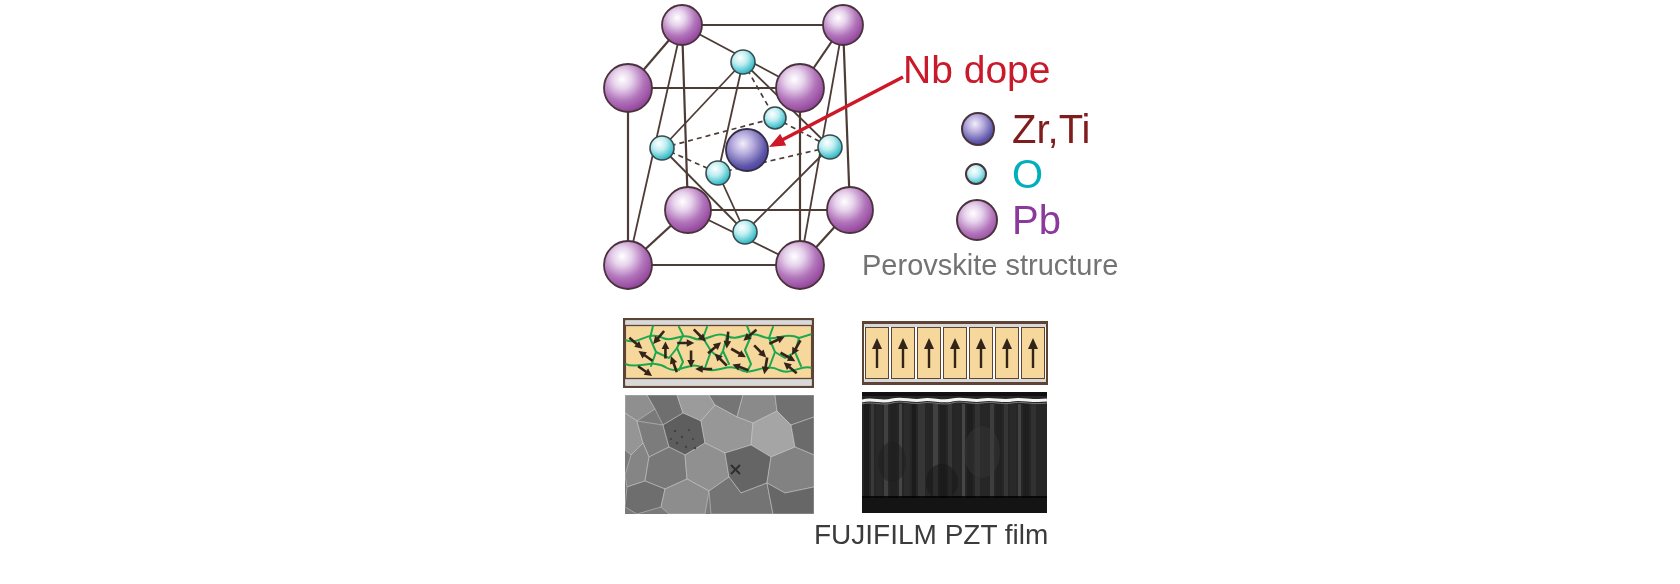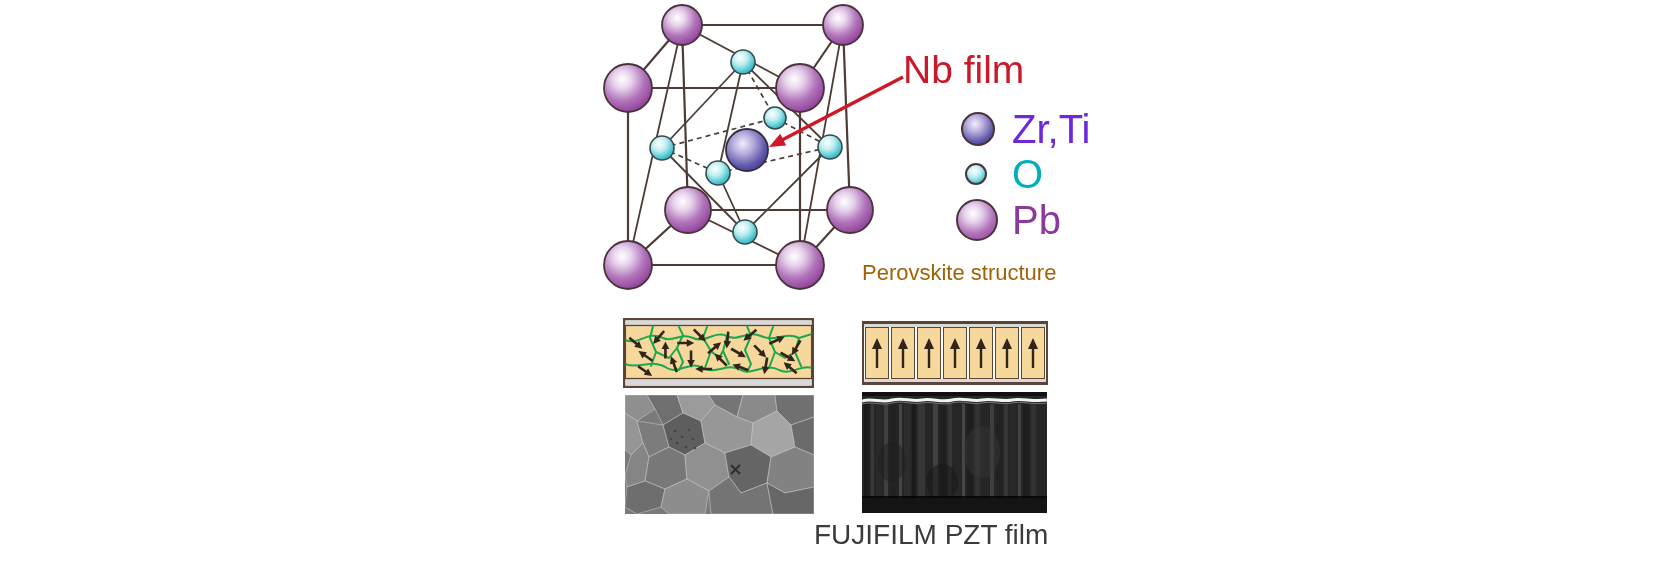--- a/index.html
+++ b/index.html
@@ -5,21 +5,21 @@
   html,body{margin:0;padding:0;background:#ffffff;}
   .canvas{position:relative;width:1680px;height:584px;background:#ffffff;overflow:hidden;
           font-family:"Liberation Sans", sans-serif;}
   .abs{position:absolute;}
   .nb-label{left:903px;top:48px;font-size:39px;color:#c81a2b;letter-spacing:0px;white-space:nowrap;}
   .legend-sphere{border-radius:50%;border:2px solid #4a333a;box-sizing:border-box;}
   .sph-navy{background:radial-gradient(circle at 40% 33%, #f2edfb 0%, #b9aede 30%, #5c55a8 68%, #37318a 100%);}
   .sph-teal{background:radial-gradient(circle at 40% 33%, #ffffff 0%, #bfeef1 38%, #3fc0cb 80%, #22adbb 100%);}
   .sph-purple{background:radial-gradient(circle at 40% 33%, #ffffff 0%, #e7d3ec 25%, #b275bb 58%, #93459c 88%, #8a3d93 100%);}
   .legend-label{font-size:40px;line-height:40px;white-space:nowrap;}
-  .perov-caption{left:862px;top:260px;font-size:22px;color:#a16207;white-space:nowrap;}
+  .perov-caption{left:862px;top:249px;font-size:29px;color:#737373;white-space:nowrap;}
   .panel-caption{font-size:28px;line-height:33px;color:#3b3b3b;white-space:nowrap;}
   .film-schem{left:862px;top:321px;width:186px;height:64px;box-sizing:border-box;
               border:2px solid #5d4435;border-top-width:3px;border-bottom-width:3px;
               background:#ffffff;display:flex;flex-direction:column;}
   .film-gray{height:3px;background:#d9d9d9;flex:0 0 auto;}
   .film-cols{flex:1 1 auto;display:flex;gap:2px;padding:0 1px;align-items:stretch;}
   .film-cell{flex:1 1 0;background:#f6d79c;border:1.8px solid #5d4435;box-sizing:border-box;
              display:flex;align-items:center;justify-content:center;}
 </style>
 </head>
@@ -109,24 +109,24 @@
       <circle cx="83" cy="265" r="24" fill="url(#gPb)"></circle>
       <circle cx="255" cy="265" r="24" fill="url(#gPb)"></circle>
     </g>
 
     <g>
       <line x1="358" y1="77" x2="237" y2="140" stroke="#ce1828" stroke-width="3.6"></line>
       <polygon points="224,147 235.2,133.8 241.2,145.4" fill="#ce1828"></polygon>
     </g>
   </svg>
 
-  <div class="abs nb-label">Nb film</div>
+  <div class="abs nb-label">Nb dope</div>
 
   <div class="abs legend-sphere sph-navy" style="left:961px;top:112px;width:34px;height:34px;"></div>
-  <div class="abs legend-label" style="left:1012px;top:109px;color:#6d28d9;">Zr,Ti</div>
+  <div class="abs legend-label" style="left:1012px;top:109px;color:#7f1d1d;">Zr,Ti</div>
 
   <div class="abs legend-sphere sph-teal" style="left:965px;top:163px;width:22px;height:22px;"></div>
   <div class="abs legend-label" style="left:1012px;top:154px;color:#00aebc;">O</div>
 
   <div class="abs legend-sphere sph-purple" style="left:956px;top:199px;width:42px;height:42px;"></div>
   <div class="abs legend-label" style="left:1012px;top:200px;color:#8b3a9c;">Pb</div>
 
   <div class="abs perov-caption">Perovskite structure</div>
 
   <svg class="abs" style="left:623px;top:318px;" width="191" height="70" viewBox="0 0 191 70">

